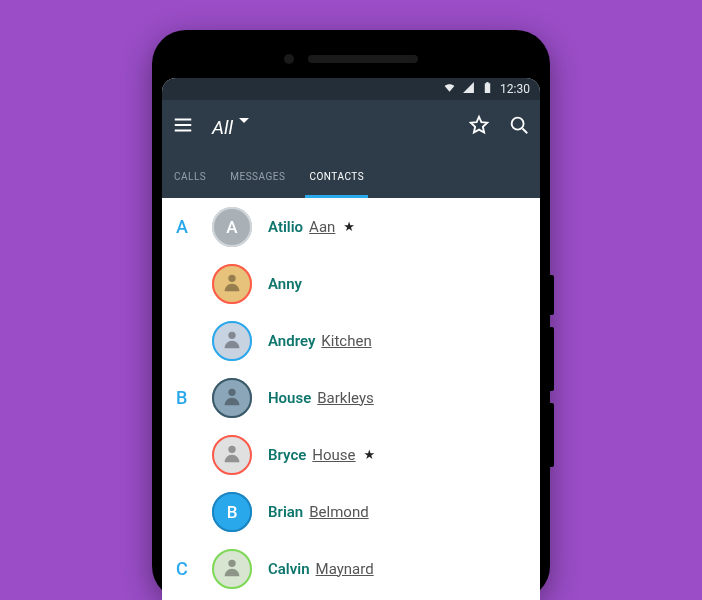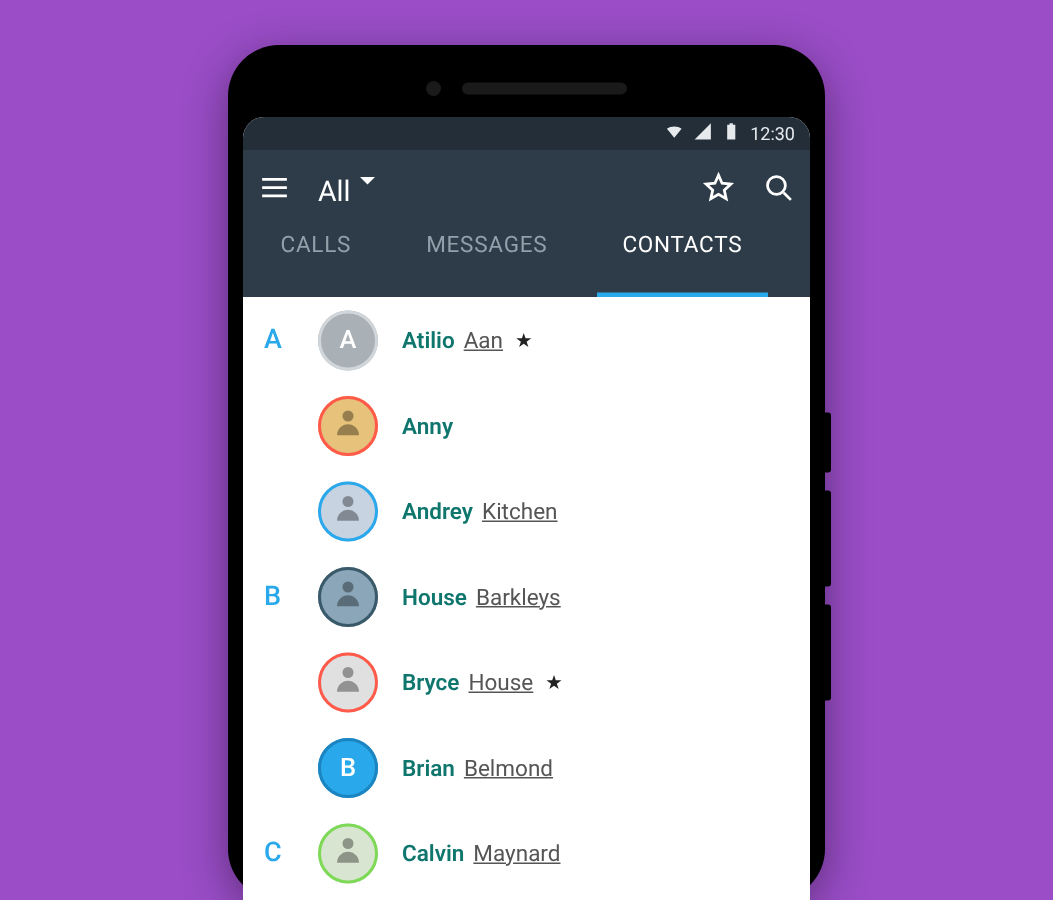--- a/index.html
+++ b/index.html
@@ -85,39 +85,40 @@
   }
   .appbar .spacer { flex: 1; }
   .burger svg, .star-btn svg, .search-btn svg { width: 22px; height: 22px; fill:none; stroke:#fff; stroke-width:2; }
   .dropdown {
     display: flex;
     align-items: flex-start;
     gap: 6px;
     font-size: 19px;
     font-weight: 400;
     cursor: pointer;
+    font-style: italic;
   }
   .caret {
     width: 0; height: 0;
     border-left: 5px solid transparent;
     border-right: 5px solid transparent;
     border-top: 5px solid #fff;
     margin-top: 2px;
   }
   .tabs {
     background: #2e3c49;
     display: flex;
     height: 44px;
   }
   .tab {
     flex: none;
-    padding: 0 25px;
-    display: flex;
-    align-items: flex-start;
-    font-size: 15px;
+    padding: 0 12px;
+    display: flex;
+    align-items: center;
+    font-size: 10px;
     letter-spacing: 0.5px;
     color: #93a0aa;
     cursor: pointer;
     position: relative;
   }
   .tab.active {
     color: #fff;
   }
   .tab.active::after {
     content: "";

